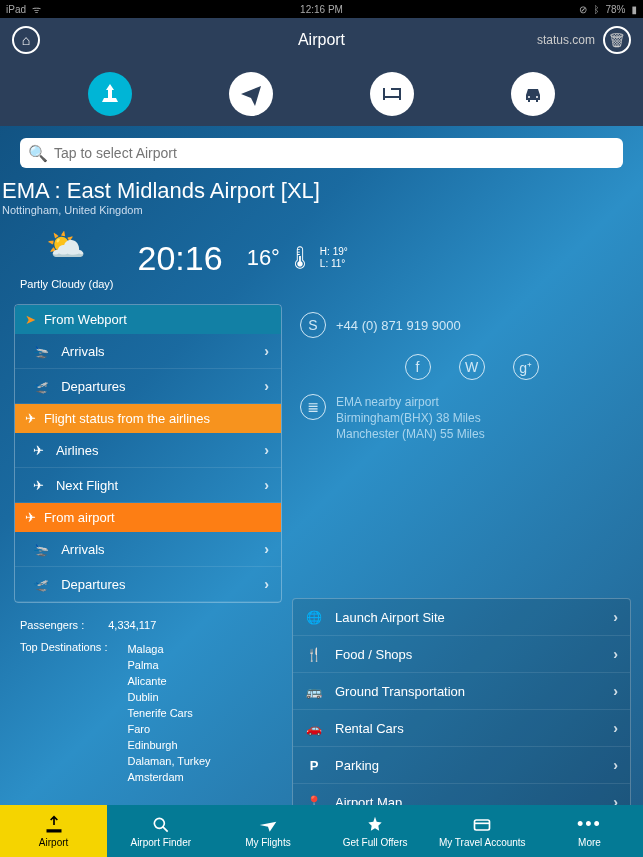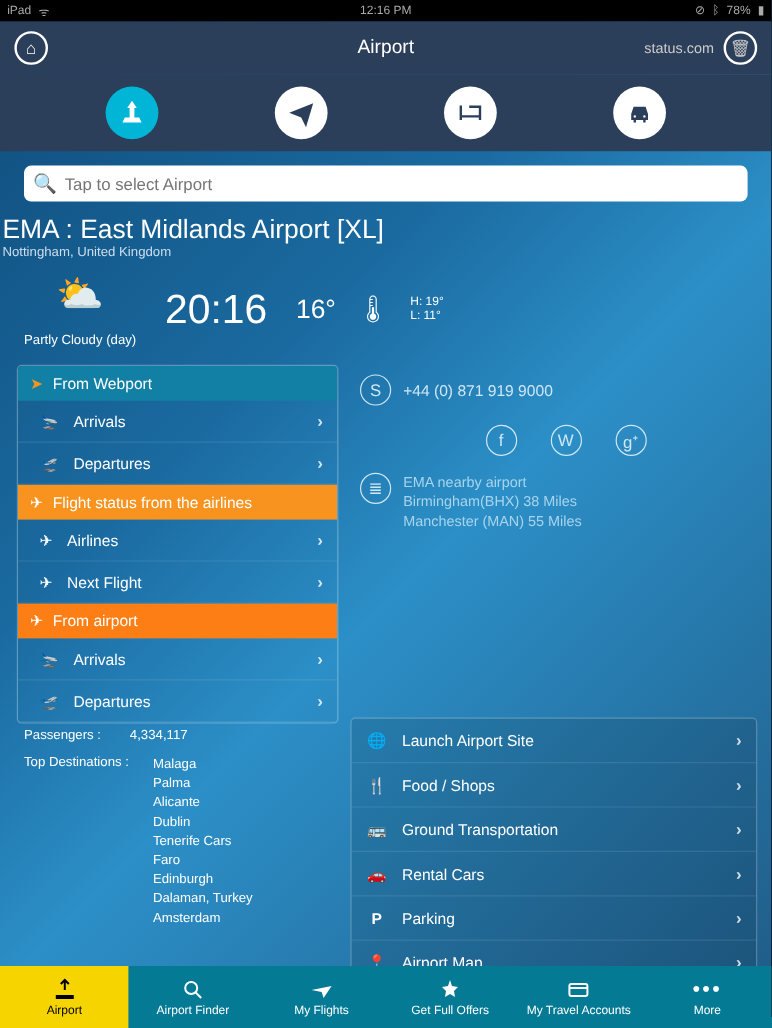--- a/index.html
+++ b/index.html
@@ -31,39 +31,39 @@
 
 .apt-title { padding:4px 2px 2px; color:#fff; }
 .apt-title h1 { font-size:22px; font-weight:400; }
 .apt-title .sub { font-size:11px; color:#cde; }
 
 
 .weather { display:flex; align-items:center; padding:8px 20px 14px; color:#fff; gap:24px;}
 .weather .wicon { font-size:32px; }
 .weather .wtxt { font-size:11px; margin-top:14px;}
 .weather .time { font-size:34px; font-weight:300; }
-.weather .temp { font-size:22px; display:flex; align-items:center; gap:17px;}
+.weather .temp { font-size:22px; display:flex; align-items:center; gap:6px;}
 .weather .hl { font-size:10px; line-height:12px;}
 
 
 .cols { display:flex; padding:0 12px 0 14px; gap:10px; }
 .leftcol { width:268px; }
 .rightcol { flex:1; padding-top:4px; }
 
 .menu { border:1px solid rgba(255,255,255,0.3); border-radius:4px; overflow:hidden;}
 .section-hdr { display:flex; align-items:center; gap:8px; padding:7px 10px; color:#fff; font-size:13px; }
 .section-hdr.orange { background:#f7931e; }
 .section-hdr.orange2 { background:#fd7e14; }
 .section-hdr.blue { background:#1280a5; }
 .mrow { display:flex; align-items:center; justify-content:space-between; padding:9px 12px 9px 18px; color:#fff; font-size:13px; cursor:pointer; border-bottom:1px solid rgba(255,255,255,0.1);}
 .mrow .lbl { display:flex; align-items:center; gap:12px;}
 .chev { color:rgba(255,255,255,0.8); font-size:14px; font-weight:bold;}
 .menu > *:first-child { border-radius:4px 4px 0 0;}
 
-.stats { color:#fff; font-size:11px; padding:4px 6px;}
+.stats { color:#fff; font-size:11px; padding:16px 6px;}
 .stats .row1 { display:flex; gap:24px; margin-bottom:10px;}
 .stats .row1 .val { font-weight:400;}
 .stats .dest { display:flex; gap:20px;}
 .stats ul { list-style:none; padding-left:0;}
 .stats li { line-height:16px;}
 
 
 .phone-row { display:flex; align-items:center; gap:10px; color:#cfe7f5; font-size:13px; padding:4px 0 16px 8px;}
 .circ-sm { width:26px; height:26px; border:1.5px solid #cfe7f5; border-radius:50%; display:flex; align-items:center; justify-content:center; font-size:14px; cursor:pointer; color:#cfe7f5;}
 .social { display:flex; justify-content:center; gap:28px; margin-bottom:14px; padding-left:20px;}

